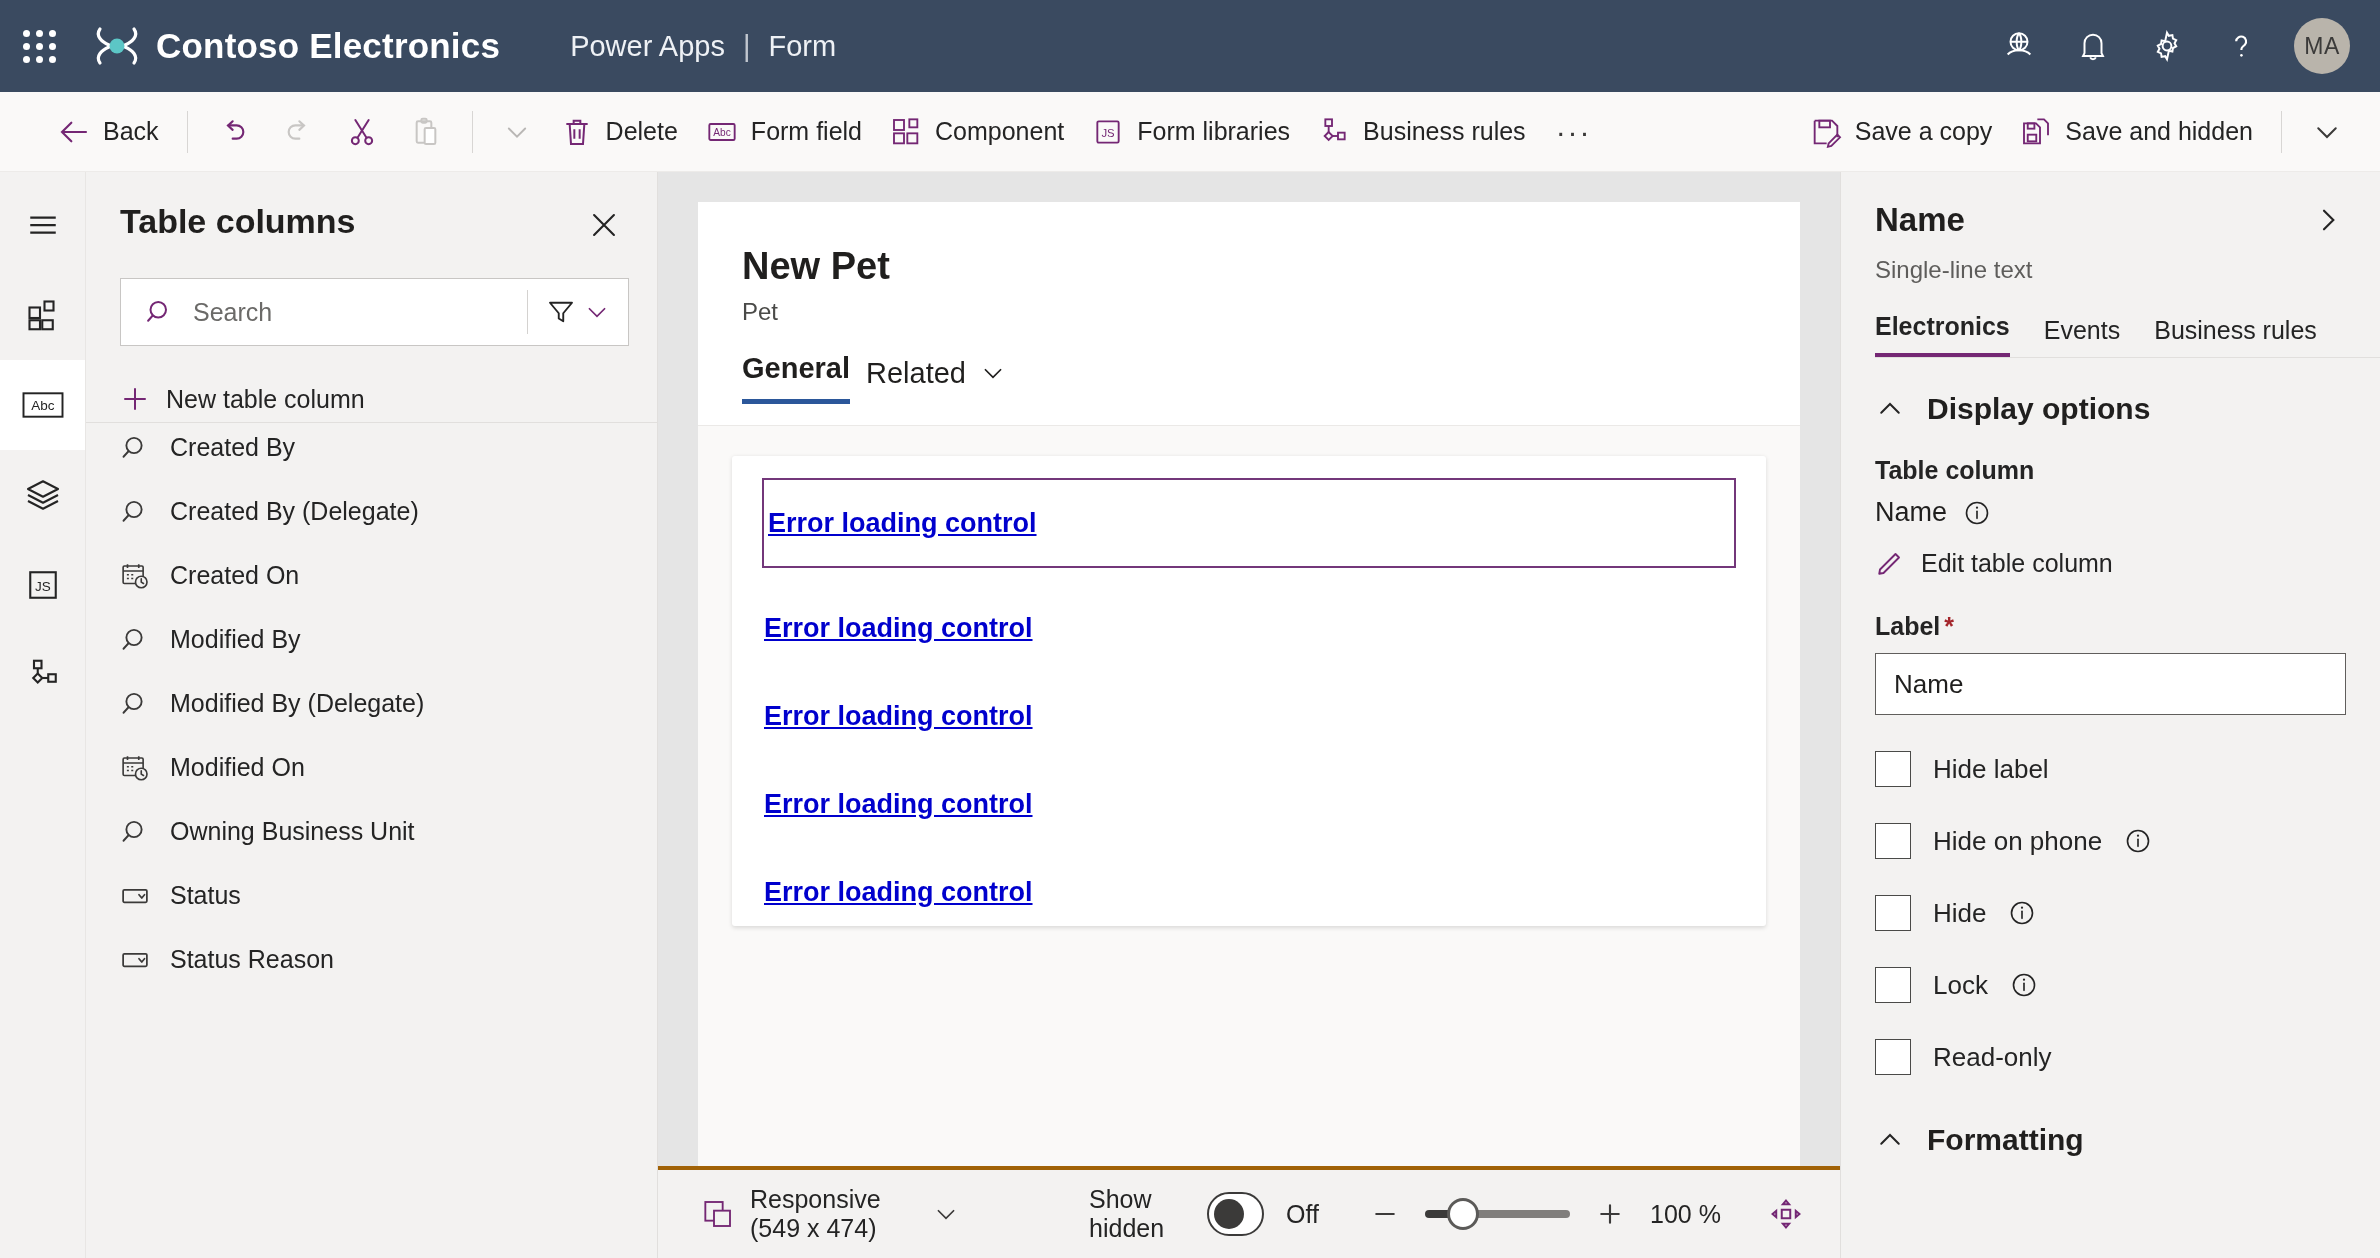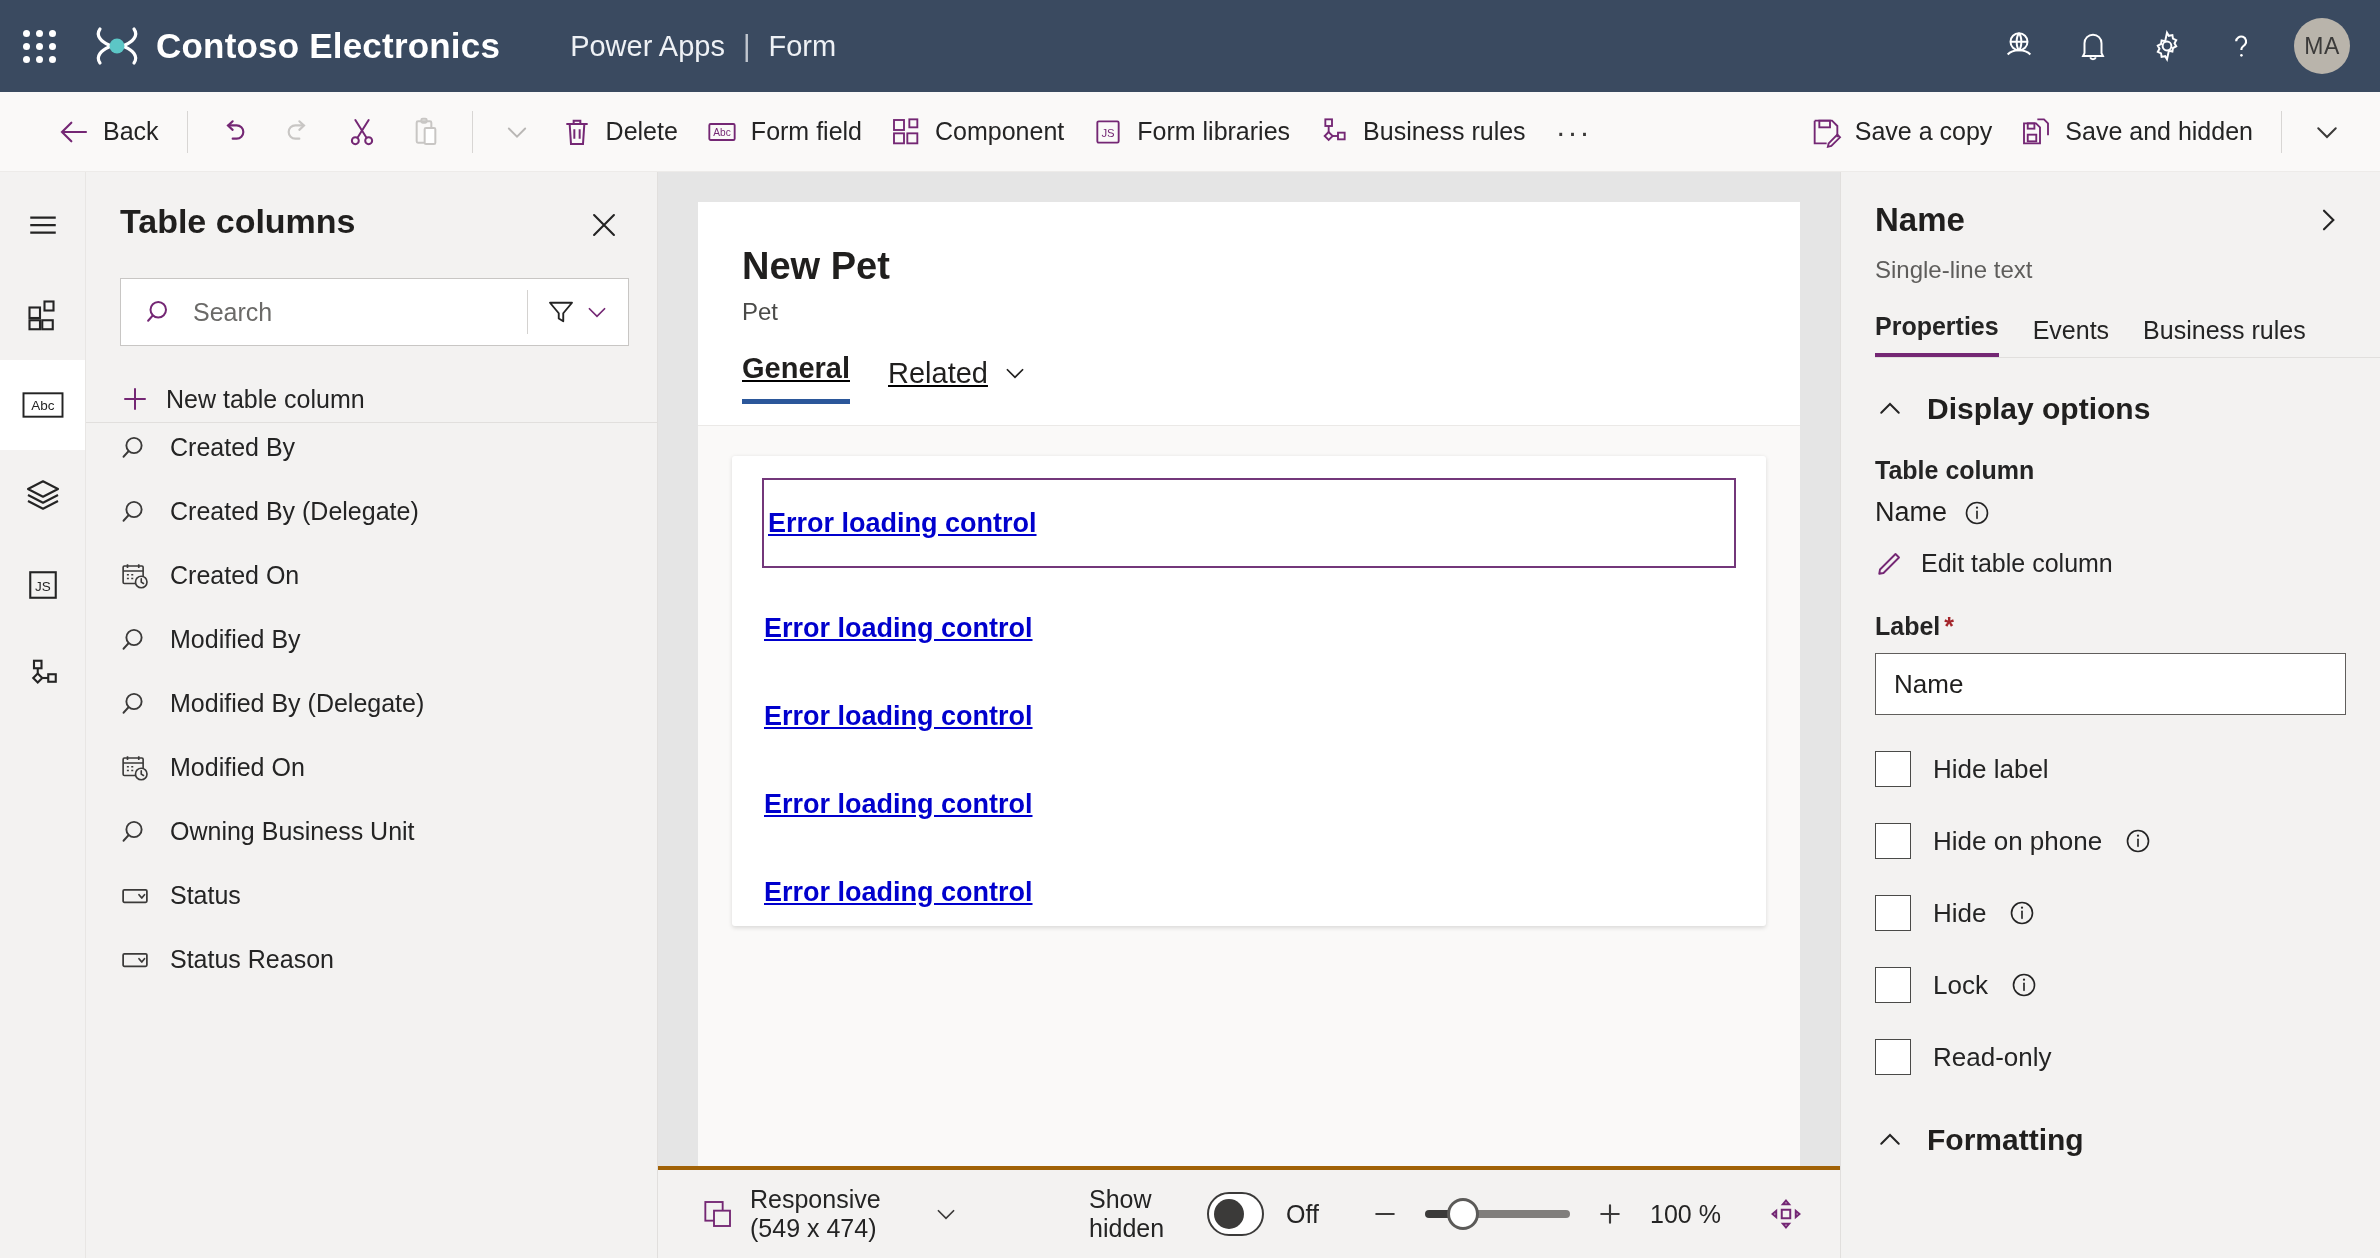--- a/index.html
+++ b/index.html
@@ -105,21 +105,21 @@
     position: relative;
   }
   .canvas-scroll { flex: 1 1 auto; padding: 30px 0 0 0; overflow: hidden; display: flex; justify-content: center; }
   .form-wrap { width: 1102px; }
   .form-head {
     background: #fff; padding: 44px 44px 0 44px; height: 224px;
     border-bottom: 1px solid #ebe9e7;
   }
   .form-title { font-size: 38px; font-weight: 600; color: #201f1e; line-height: 1.1; }
   .form-sub { font-size: 24px; color: #4a4a48; margin-top: 10px; }
-  .form-tabs { display: flex; align-items: flex-end; gap: 38px; margin-top: 26px; text-decoration: underline; }
+  .form-tabs { display: flex; align-items: flex-end; gap: 16px; margin-top: 26px; }
   .ftab {
     font-size: 29px; color: #201f1e; padding-bottom: 14px; cursor: pointer;
     display: flex; align-items: center; gap: 14px;
   }
   .ftab.active { font-weight: 700; border-bottom: 5px solid #2b579a; }
   .form-body { background: #faf9f8; padding: 30px 34px; height: 820px; }
   .section-card {
     background: #fff; border-radius: 3px; box-shadow: 0 1.6px 4px rgba(0,0,0,.13);
     padding: 22px 30px 40px 30px; height: 470px;
   }
@@ -670,21 +670,21 @@
             <svg width="32" height="32" viewBox="0 0 24 24" fill="none" stroke="#242424" stroke-width="1.6" stroke-linecap="round">
               <path d="M9 5l7 7-7 7"></path>
             </svg>
           </div>
         </div>
         <div class="props-sub">Single-line text</div>
       </div>
 
       <div class="props-tabs">
         <div class="ptab active">
-          <span>Properties</span>
+          <span>Electronics</span>
         </div>
         <div class="ptab">
           <span>Events</span>
         </div>
         <div class="ptab">
           <span>Business rules</span>
         </div>
       </div>
 
       <div class="props-body">

